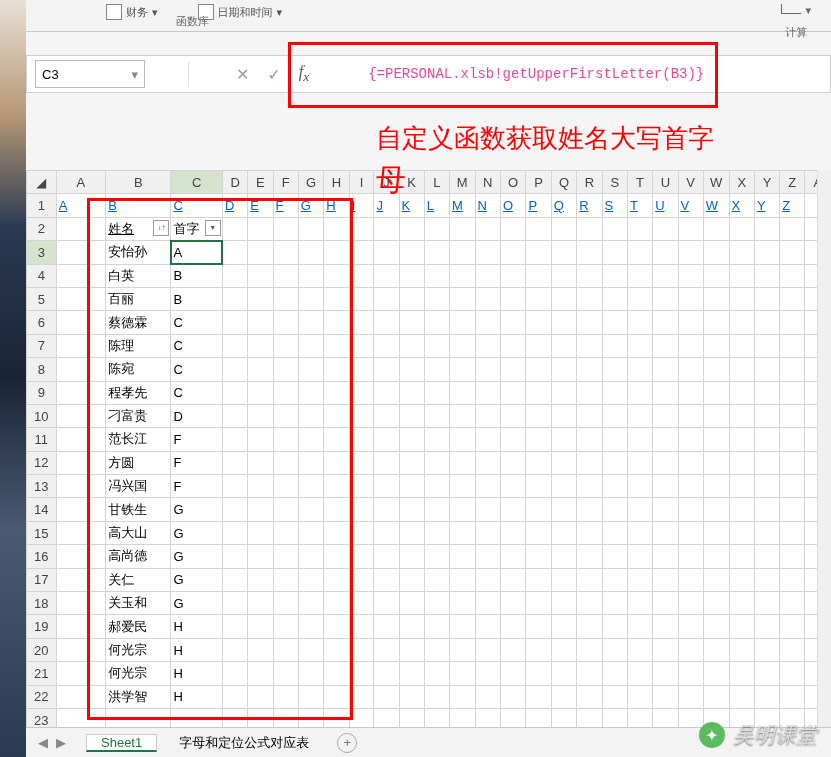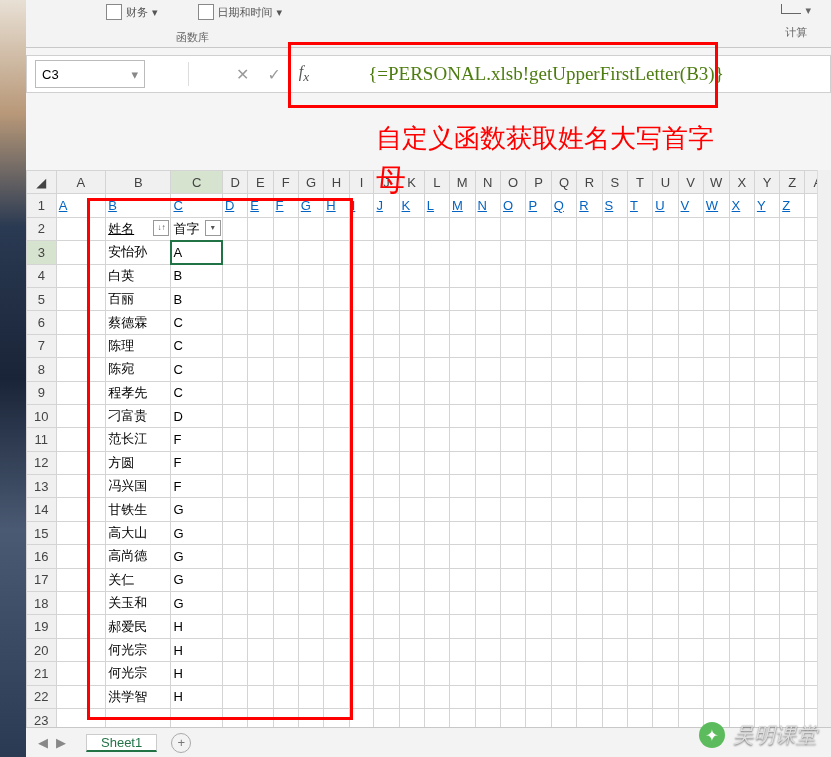--- a/index.html
+++ b/index.html
@@ -13,21 +13,21 @@
     position: relative;
   }
   
   .photo-stripe {
     position:absolute; left:0; top:0; width:26px; height:757px;
     background: linear-gradient(180deg,#e8e0d5 0%, #b89878 15%, #2a3a52 30%, #1a2438 50%, #4a5a72 70%, #2a3a52 100%);
     z-index:1;
   }
   
   .ribbon-area {
-    position: absolute; top: 0; left: 26px; right: 0; height: 48px;
+    position: absolute; top: 0; left: 26px; right: 0; height: 32px;
     background: #f3f3f3; border-bottom: 1px solid #c8c8c8;
     display: flex; align-items:flex-start;
     color:#666; font-size:11px;
   }
   .ribbon-partial { display:flex; align-items:center; gap:4px; color:#555; }
   .ribbon-partial .ico {
     display:inline-block; width:16px; height:16px; border:1px solid #888; background:#fff;
   }
   .grp-label { font-size:11px; color:#666; padding-top:14px;}
   .ribbon-calc { position:absolute; right:20px; top:0; text-align:center; }
@@ -41,21 +41,21 @@
   .name-box {
     width: 110px; height: 28px; display:flex; align-items:center; justify-content:space-between;
     padding:0 6px; border:1px solid #bbb; margin:0 8px; background:#fff;
   }
   .name-box-chevron { color:#888;}
   .fx-btn-group { display:flex; gap:18px; color:#9a9a9a; align-items:center; padding:0 12px;}
   .fx-cancel, .fx-accept, .fx-fx { cursor:pointer; font-size:16px;}
   .fx-fx { font-style: italic; color:#555; font-family: "Times New Roman", serif; }
   .formula-input {
     flex:1; height:28px; padding:4px 12px; border:none; outline:none;
-    font-family: Liberation Serif, serif; font-size:19px; color:#4d7c0f;
+    font-family: Liberation Mono, monospace; font-size:14px; color:#ec4899;
   }
   
   .red-box-formula {
     position:absolute; top:42px; left:288px; width:430px; height:66px;
     border:3px solid #ff0000; pointer-events:none; z-index:5;
   }
   .annotation {
     position:absolute; top:120px; left:376px;
     color:#ff0000; font-size:26px; font-family: "Microsoft YaHei","SimSun",sans-serif;
     z-index:5; line-height:1.4;
@@ -951,19 +951,20 @@
 <div class="red-box-data"></div>
 
 <div class="vscroll"></div>
 
 <div class="tab-strip">
   <div class="tab-nav">
     <span>◀</span>
     <span>▶</span>
   </div>
   <div class="sheet-tab active">Sheet1</div>
+  <div class="sheet-tab inactive">字母和定位公式对应表</div>
   <div class="add-sheet">+</div>
 </div>
 
 <div class="watermark">
   <div class="watermark-ico">✦</div>
   <div class="watermark-txt">吴明课堂</div>
 </div>
 
 </body></html>

